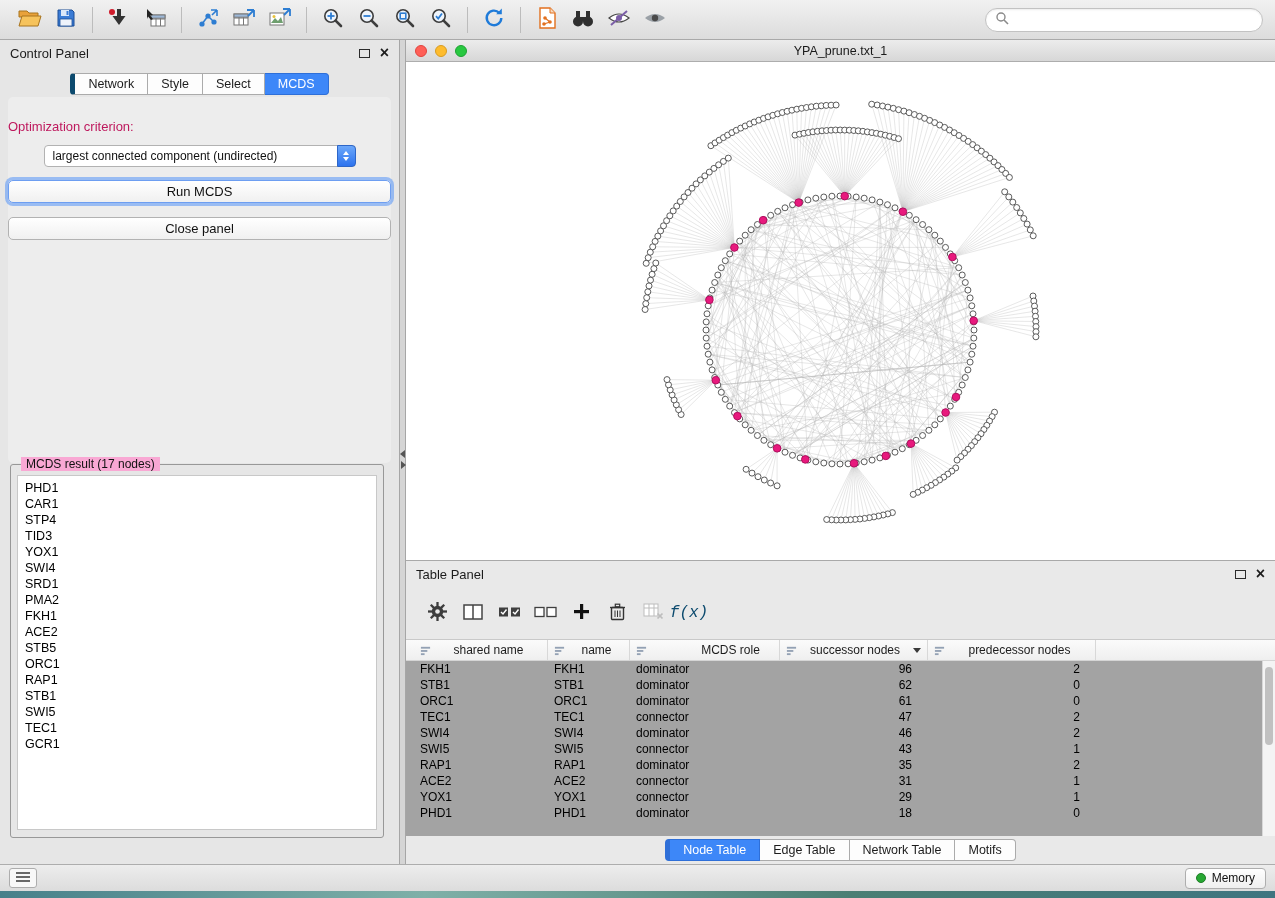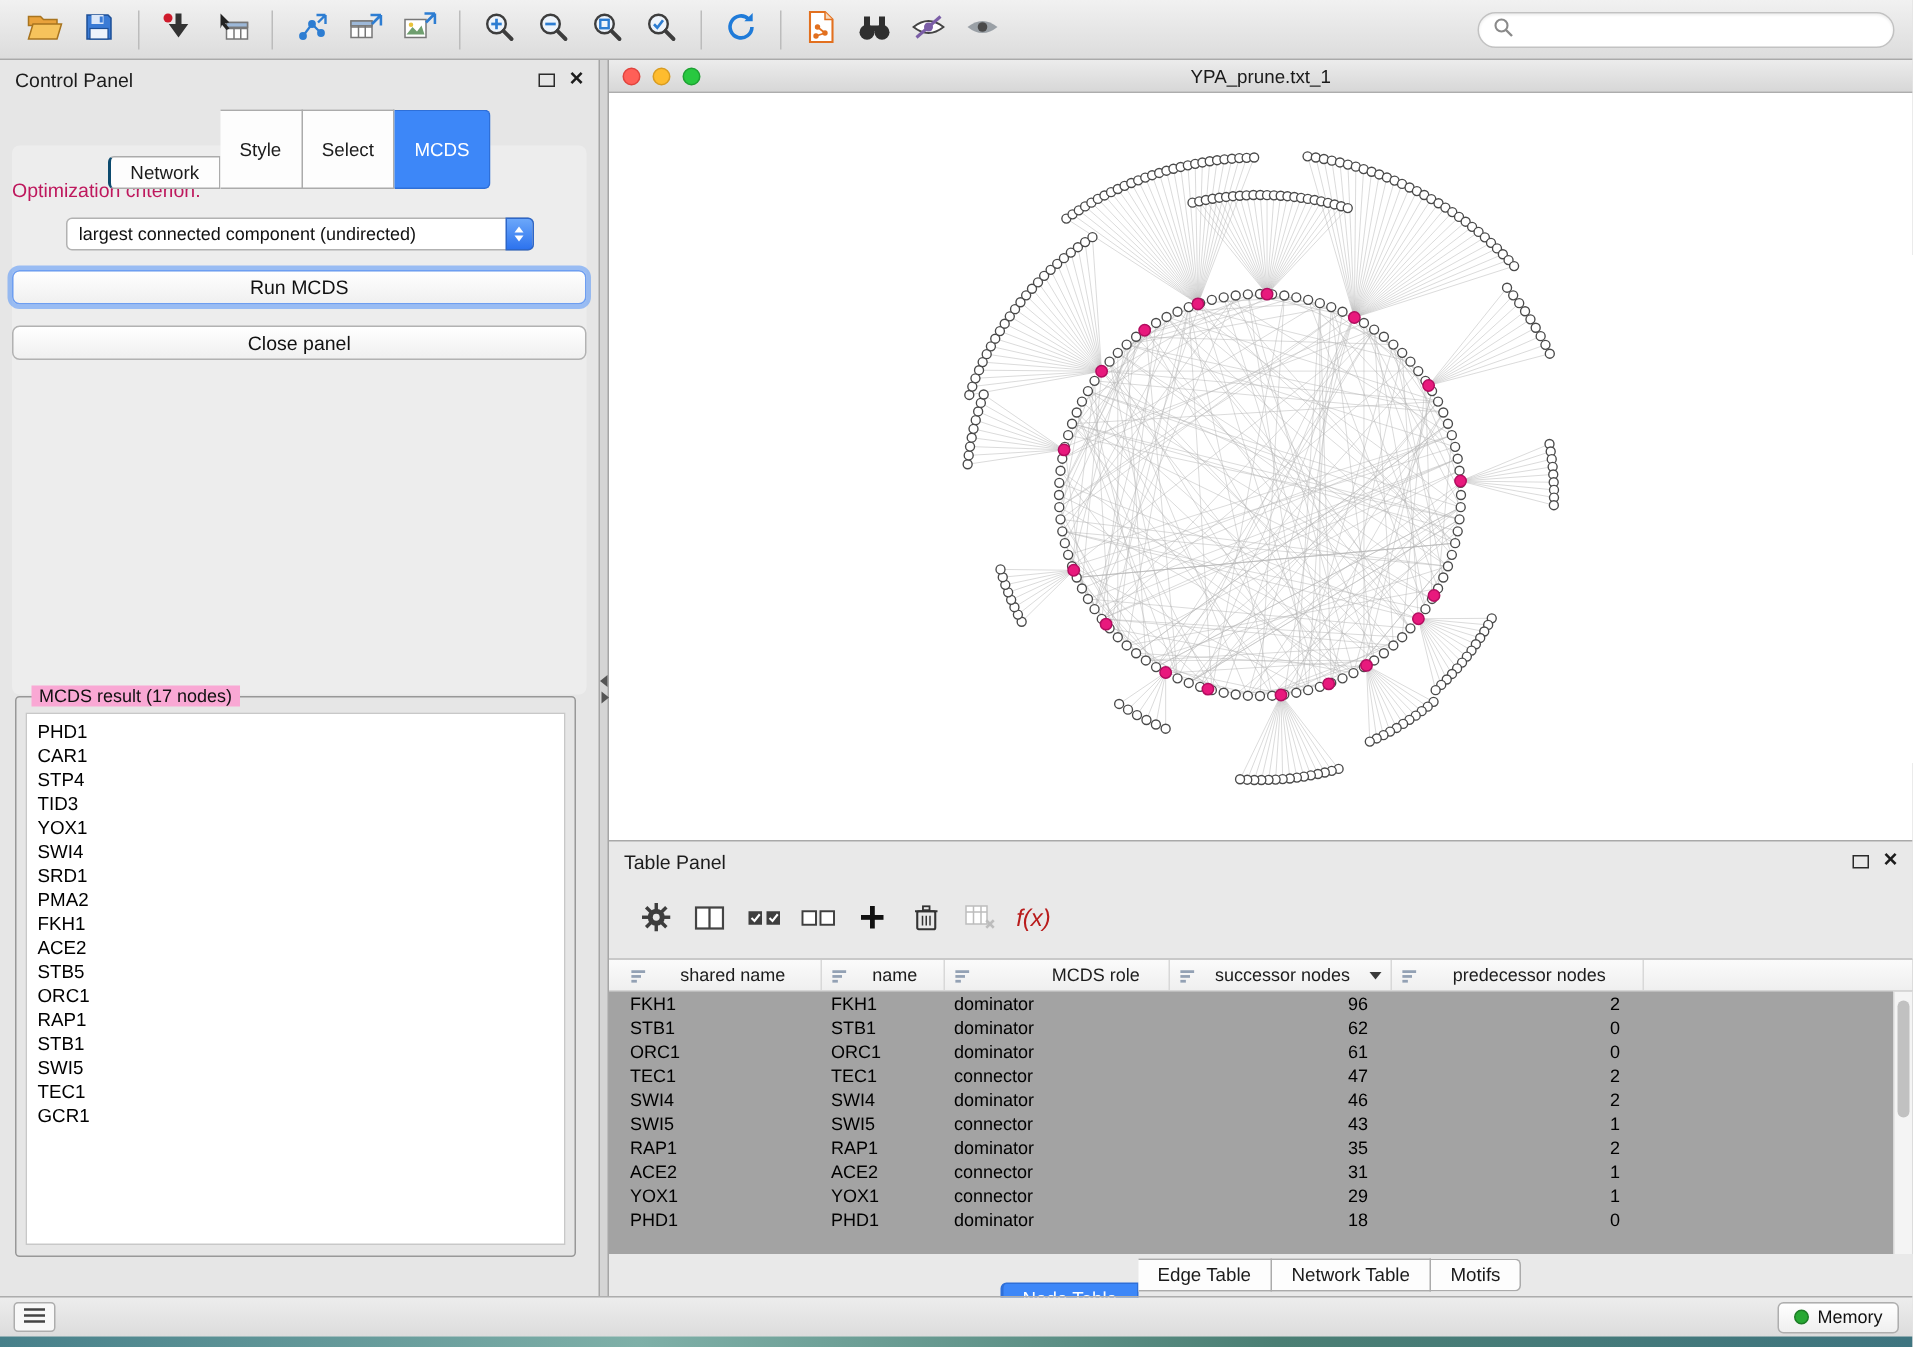--- a/index.html
+++ b/index.html
@@ -15,21 +15,21 @@
   .search-box input{border:none;outline:none;flex:1;font-size:12px;background:transparent;font-family:inherit;}
 
   
   .control-panel{position:absolute;left:0;top:40px;width:400px;height:824px;background:#e6e6e6;border-right:1px solid #a6a6a6;}
   .panel-header{height:26px;display:flex;align-items:center;padding:0 10px;font-size:13px;color:#1c1c1c;}
   .win-btns{margin-left:auto;display:flex;align-items:center;gap:10px;}
   .float-btn{width:11px;height:9px;border:1.5px solid #2b2b2b;display:inline-block;cursor:pointer;}
   .close-btn{font-size:16px;font-weight:bold;color:#1c1c1c;cursor:pointer;line-height:1;}
   .tabs-row{position:absolute;top:33px;left:0;width:100%;display:flex;justify-content:center;z-index:2;}
   .seg-tab{font-family:inherit;font-size:12.5px;padding:3px 13px;background:#fdfdfd;border:1px solid #ababab;border-left:none;cursor:pointer;color:#1c1c1c;}
-  .seg-tab:first-child{border-left:2px solid #0c4a6e;border-radius:4px 0 0 4px;margin-top:31px;}
+  .seg-tab:first-child{border-left:5px solid #0c4a6e;border-radius:4px 0 0 4px;}
   .seg-tab:last-child{border-radius:0 4px 4px 0;}
   .seg-tab.sel{background:#3d87f8;border-color:#2e6fd8;color:#fff;}
   .cp-content{position:absolute;left:8px;top:57px;right:8px;height:366px;background:#ededed;border-radius:5px;}
   .opt-label{padding-top:22px;font-size:13px;color:#be185d;}
   .dropdown{width:312px;height:22px;margin:11px auto 0;background:#fff;border:1px solid #b2b2b2;border-radius:4px;display:flex;align-items:center;padding-left:8px;font-size:12px;position:relative;cursor:pointer;}
   .stepper{position:absolute;right:-1px;top:-1px;width:19px;height:22px;background:linear-gradient(#6ba7fa,#2d73ee);border-radius:0 4px 4px 0;display:flex;flex-direction:column;align-items:center;justify-content:center;gap:2px;border:1px solid #2d66c8;}
   .stepper i{display:block;width:0;height:0;border-left:3.5px solid transparent;border-right:3.5px solid transparent;}
   .stepper .up{border-bottom:4px solid #fff;}
   .stepper .dn{border-top:4px solid #fff;}
   .btn-row{display:flex;justify-content:center;gap:14px;margin-top:13px;flex-direction:column;}
@@ -52,21 +52,21 @@
   .tl{width:12px;height:12px;border-radius:50%;display:inline-block;cursor:pointer;}
   .tl.red{background:#ff5f57;border:1px solid #e0443e;}
   .tl.yellow{background:#febc2e;border:1px solid #d89c22;}
   .tl.green{background:#28c840;border:1px solid #1ea133;}
   .net-canvas{position:absolute;left:0;top:22px;width:869px;height:498px;background:#ffffff;}
 
   
   .table-panel{position:absolute;left:406px;top:560px;width:869px;height:304px;background:#e9e9e9;border-top:1px solid #a9a9a9;}
   .tp-toolbar{position:absolute;left:0;top:26px;right:0;height:52px;display:flex;align-items:center;padding:0 14px;gap:2px;}
   .tp-tool{width:34px;height:34px;border:none;background:transparent;display:flex;align-items:center;justify-content:center;cursor:pointer;border-radius:4px;}
-  .fx{font-family:Liberation Sans, sans-serif;font-style:italic;font-size:16px;color:#b91c1c;text-align:right;}
+  .fx{font-family:Liberation Mono, monospace;font-style:italic;font-size:16px;color:#0c4a6e;text-align:right;}
   .table-wrap{position:absolute;left:0;top:78px;right:0;bottom:28px;background:#a3a3a3;border-top:1px solid #c9c9c9;}
   .thead{display:flex;height:21px;border-bottom:1px solid #d5d5d5;background:linear-gradient(#fbfbfb,#efefef);padding-left:8px;}
   .th{display:flex;align-items:center;gap:5px;padding:0 6px;border-right:1px solid #d8d8d8;font-size:12px;color:#1c1c1c;cursor:pointer;}
   .th-label{flex:1;text-align:center;white-space:nowrap;}
   .sort-ic{display:flex;align-items:center;}
   .caret{width:0;height:0;border-left:4px solid transparent;border-right:4px solid transparent;border-top:5px solid #3a3a3a;}
   .col0{width:134px;}.col1{width:82px;}.col2{width:150px;gap:41px;}.col3{width:148px;}.col4{width:168px;}
   .colf{flex:1;border-right:none;}
   .tr{display:flex;height:16px;padding-left:8px;cursor:default;}
   .td{font-size:12px;line-height:16px;padding:0 6px;white-space:nowrap;overflow:hidden;color:#000;}

